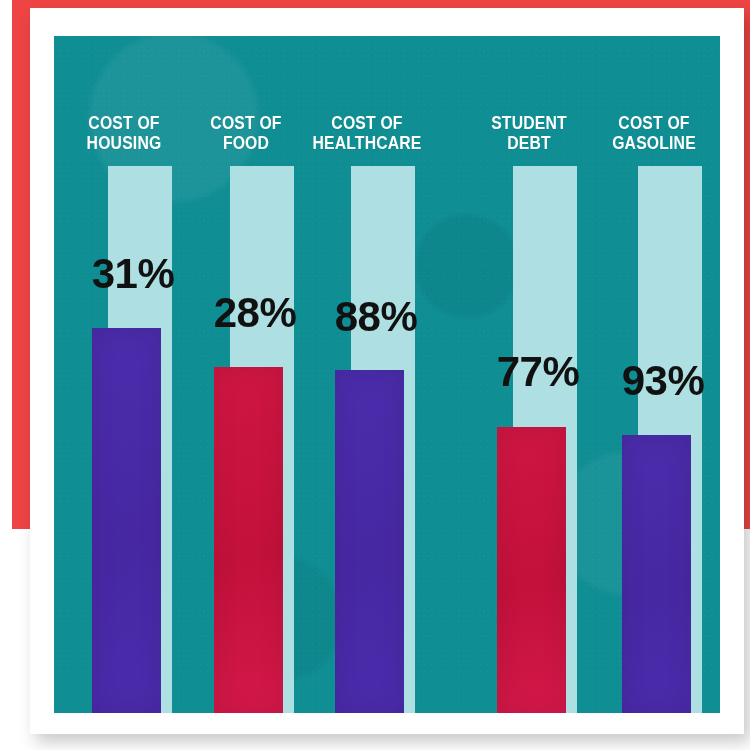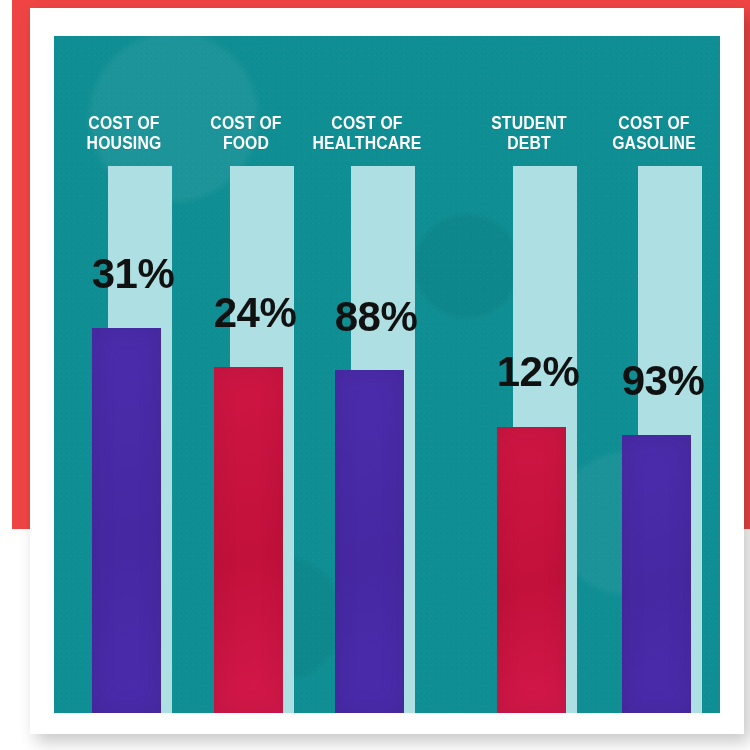--- a/index.html
+++ b/index.html
@@ -152,37 +152,37 @@
 HOUSING</div>
         <div class="track"></div>
         <div class="value" style="bottom:418px;">31%</div>
         <div class="bar purple" style="height:385px;"></div>
       </div>
 
       <div class="col" style="left:160px;">
         <div class="col-label">COST OF
 FOOD</div>
         <div class="track"></div>
-        <div class="value" style="bottom:379px;">24%</div>
+        <div class="value" style="bottom:379px;">28%</div>
         <div class="bar crimson" style="height:346px;"></div>
       </div>
 
       <div class="col" style="left:281px;">
         <div class="col-label">COST OF
 HEALTHCARE</div>
         <div class="track"></div>
         <div class="value" style="bottom:375px;">88%</div>
         <div class="bar purple" style="height:343px;"></div>
       </div>
 
       <div class="col" style="left:443px;">
         <div class="col-label">STUDENT
 DEBT</div>
         <div class="track"></div>
-        <div class="value" style="bottom:320px;">12%</div>
+        <div class="value" style="bottom:320px;">77%</div>
         <div class="bar crimson" style="height:286px;"></div>
       </div>
 
       <div class="col" style="left:568px;">
         <div class="col-label">COST OF
 GASOLINE</div>
         <div class="track"></div>
         <div class="value" style="bottom:311px;">93%</div>
         <div class="bar purple" style="height:278px;"></div>
       </div>

